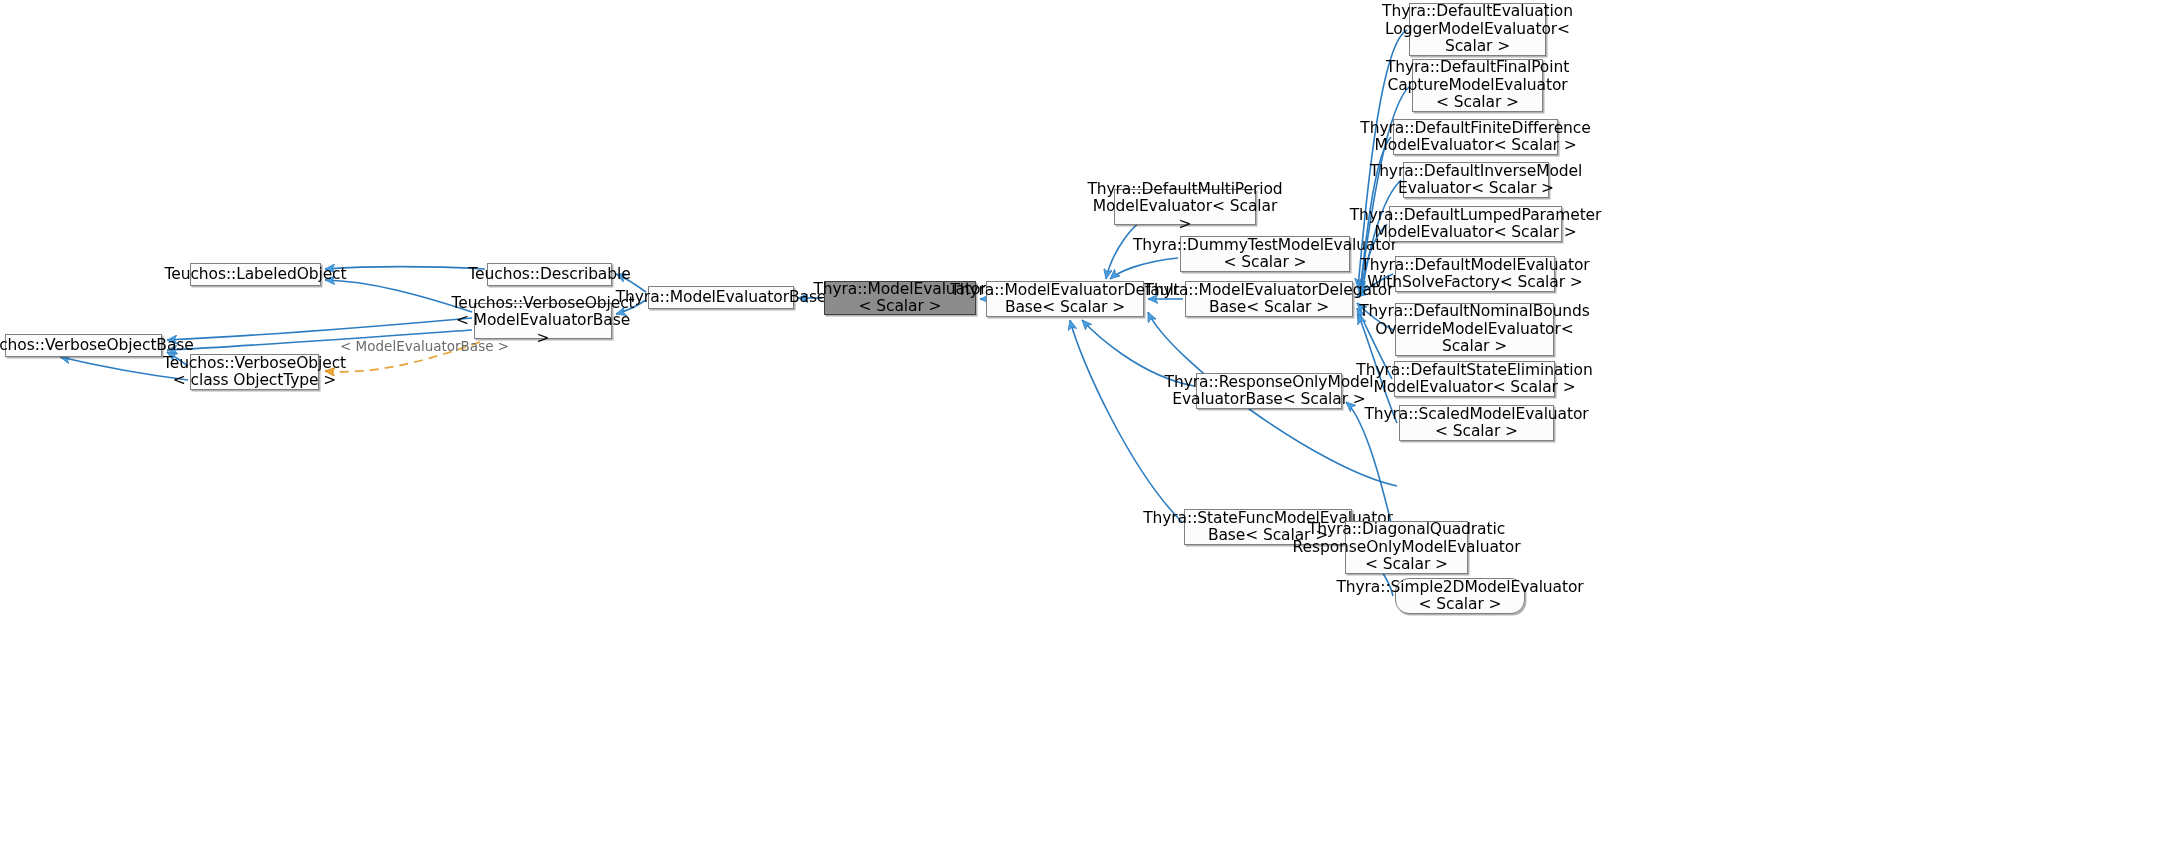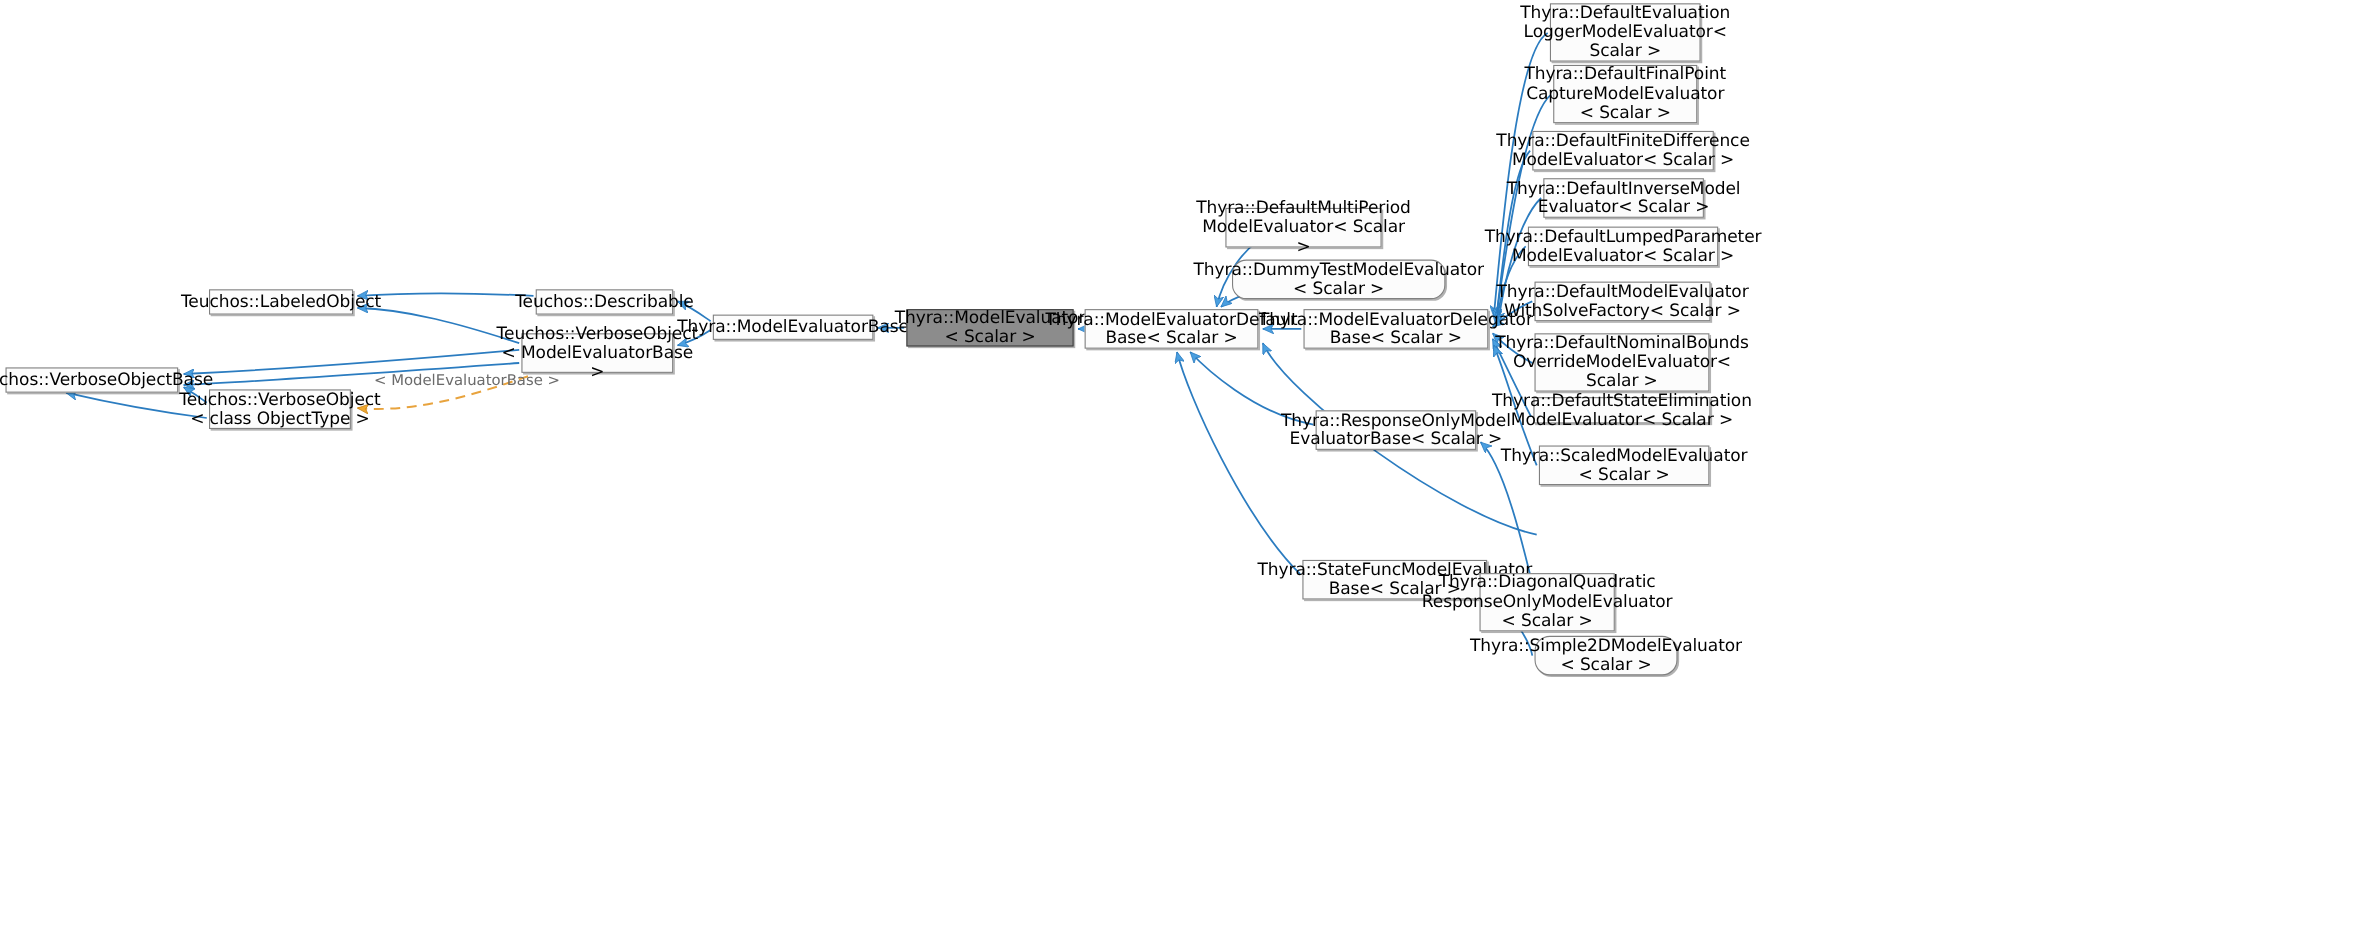--- a/index.html
+++ b/index.html
@@ -139,21 +139,21 @@
 
   <div class="node highlight" style="left:824px; top:281px; width:152px; height:34px;">Thyra::ModelEvaluator
 &lt; Scalar &gt;</div>
 
   <div class="node" style="left:986px; top:281px; width:158px; height:36px;">Thyra::ModelEvaluatorDefault
 Base&lt; Scalar &gt;</div>
 
   <div class="node" style="left:1114px; top:189px; width:142px; height:36px;">Thyra::DefaultMultiPeriod
 ModelEvaluator&lt; Scalar &gt;</div>
 
-  <div class="node" style="left:1120px; top:236px; width:194px; height:36px;border-radius:13px;">Thyra::DummyTestModelEvaluator
+  <div class="node" style="left:1180px; top:236px; width:170px; height:36px;">Thyra::DummyTestModelEvaluator
 &lt; Scalar &gt;</div>
 
   <div class="node" style="left:1185px; top:281px; width:168px; height:36px;">Thyra::ModelEvaluatorDelegator
 Base&lt; Scalar &gt;</div>
 
   <div class="node" style="left:1196px; top:373px; width:146px; height:36px;">Thyra::ResponseOnlyModel
 EvaluatorBase&lt; Scalar &gt;</div>
 
   <div class="node" style="left:1184px; top:509px; width:168px; height:36px;">Thyra::StateFuncModelEvaluator
 Base&lt; Scalar &gt;</div>
@@ -175,21 +175,21 @@
   <div class="node" style="left:1389px; top:206px; width:173px; height:36px;">Thyra::DefaultLumpedParameter
 ModelEvaluator&lt; Scalar &gt;</div>
 
   <div class="node" style="left:1395px; top:256px; width:160px; height:36px;">Thyra::DefaultModelEvaluator
 WithSolveFactory&lt; Scalar &gt;</div>
 
   <div class="node" style="left:1395px; top:303px; width:159px; height:53px;">Thyra::DefaultNominalBounds
 OverrideModelEvaluator&lt;
 Scalar &gt;</div>
 
-  <div class="node" style="left:1394px; top:361px; width:161px; height:24px;">Thyra::DefaultStateElimination
+  <div class="node" style="left:1394px; top:361px; width:161px; height:36px;">Thyra::DefaultStateElimination
 ModelEvaluator&lt; Scalar &gt;</div>
 
   <div class="node" style="left:1399px; top:405px; width:155px; height:36px;">Thyra::ScaledModelEvaluator
 &lt; Scalar &gt;</div>
 
 
   <div class="node" style="left:1345px; top:521px; width:123px; height:53px;">Thyra::DiagonalQuadratic
 ResponseOnlyModelEvaluator
 &lt; Scalar &gt;</div>
 

